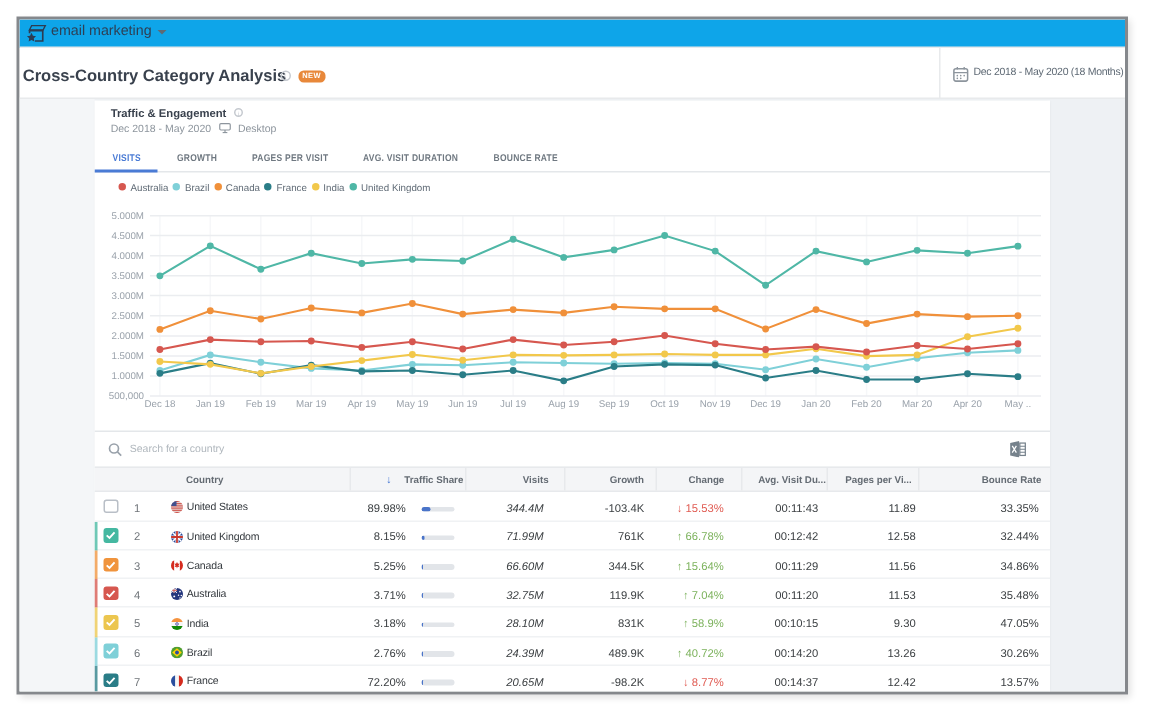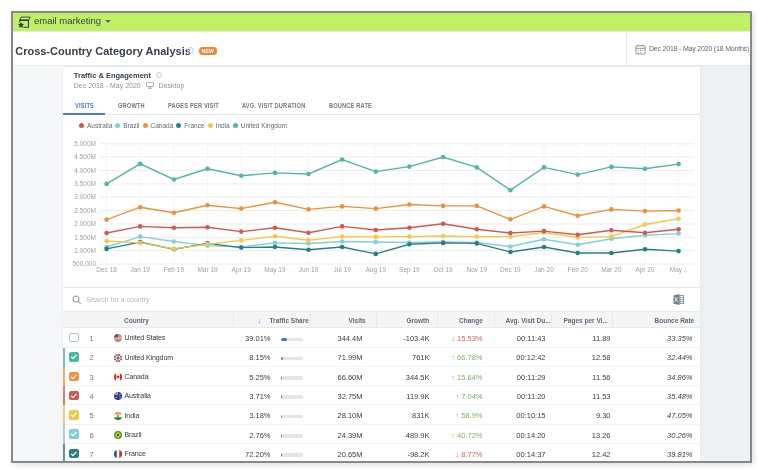--- a/index.html
+++ b/index.html
@@ -1,17 +1,17 @@
 <!DOCTYPE html>
 <html><head><meta charset="utf-8">
 <style>
 * { margin:0; padding:0; box-sizing:border-box; }
 html,body { width:769px; height:474px; background:#fff; font-family:"Liberation Sans", sans-serif; position:relative; overflow:hidden; }
 .box { position:absolute; left:11px; top:11px; width:740.5px; height:452px; border:2px solid #85888c; background:#fff; box-shadow:2px 2px 5px rgba(0,0,0,0.13); overflow:hidden; }
-.topbar { position:absolute; left:0; top:0; width:100%; height:19px; background:#bef264; border-bottom:1px solid #e8eaec; }
+.topbar { position:absolute; left:0; top:0; width:100%; height:19px; background:#0ea5e9; border-bottom:1px solid #e8eaec; }
 .wsicon { position:absolute; left:4.3px; top:3.2px; }
 .wsname { position:absolute; left:21px; top:2px; font-size:9.5px; color:#2e3f54; }
 .caret { position:absolute; left:92px; top:7px; width:0; height:0; border-left:3px solid transparent; border-right:3px solid transparent; border-top:3.5px solid #5f6a75; }
 .titlebar { position:absolute; left:0; top:19px; width:100%; height:34px; background:#fff; border-bottom:1px solid #e8eaec; }
 .title { position:absolute; left:2.2px; top:12.5px; font-size:11px; font-weight:bold; color:#39414d; white-space:nowrap; }
 .info { display:inline-block; width:7px; height:7px; border:1px solid #c6cad0; border-radius:50%; font-size:4.5px; font-weight:normal; color:#c6cad0; text-align:center; line-height:6.5px; }
 .tinfo { position:absolute; left:173.5px; top:14.5px; }
 .new { position:absolute; left:185.5px; top:15px; background:#e8883a; color:#fff; font-size:5px; font-weight:bold; border-radius:3.5px; padding:1px 3px; letter-spacing:0.3px; }
 .datebox { position:absolute; left:612.5px; top:0; height:34px; width:128px; border-left:1px solid #e8eaec; }
 .datebox .cal { position:absolute; left:8.5px; top:11.5px; }
@@ -43,26 +43,26 @@
 .cb { display:inline-block; width:9.5px; height:9.5px; border:1px solid; border-radius:2px; text-align:center; line-height:7px; }
 .cb.un { border-color:#b9bfc7; background:#fff; }
 .c-cb { position:absolute; left:6.5px; top:4.7px; }
 .c-rank { position:absolute; left:22px; width:14px; top:5.8px; text-align:center; color:#70757a; font-size:7.5px; }
 .c-country { position:absolute; left:51.5px; top:5.2px; }
 .c-country svg { vertical-align:-2px; }
 .c-country span { margin-left:2.5px; font-size:7px; letter-spacing:-0.1px; color:#33383d; }
 .c-share { position:absolute; left:160px; width:80px; top:5.8px; text-align:right; font-size:7.5px; }
 .bar { display:inline-block; position:relative; width:22px; height:3.5px; background:#e2e5e9; border-radius:2px; margin-left:10px; overflow:hidden; }
 .fill { position:absolute; left:0; top:0; height:100%; background:#4a74c9; border-radius:2px; }
-.c-visits { position:absolute; left:250px; width:50px; top:5.8px; text-align:right; }
+.c-visits { position:absolute; left:250px; width:50px; top:5.8px; text-align:right;font-style:italic; }
 .c-growth { position:absolute; left:317px; width:50px; top:5.8px; text-align:right; }
 .c-chg { position:absolute; left:372px; width:48px; top:5.8px; text-align:right; }
 .c-dur { position:absolute; left:435px; width:48px; top:5.8px; text-align:right; }
 .c-pages { position:absolute; left:500px; width:48px; top:5.8px; text-align:right; }
-.c-bounce { position:absolute; left:582px; width:48px; top:5.8px; text-align:right;font-style:italic; }
+.c-bounce { position:absolute; left:582px; width:48px; top:5.8px; text-align:right; }
 </style></head>
 <body>
 <div class="box">
   <div class="topbar">
     <svg class="wsicon" width="15" height="13" viewBox="0 0 15 13">
         <path d="M4.1,1.1 H13.2 L11.7,4 H2.6 Z" fill="none" stroke="#2c3c52" stroke-width="0.9"></path>
         <path d="M2.7,4.4 V6.2 M2.7,4.4 H11.5 V11.3 H6.3" fill="none" stroke="#2c3c52" stroke-width="1.1"></path>
         <path d="M4,5.9 l0.95,1.9 2.1,0.3 -1.52,1.48 0.36,2.1 -1.89,-1 -1.89,1 0.36,-2.1 -1.52,-1.48 2.1,-0.3 z" fill="#2c3c52"></path>
       </svg>
     <span class="wsname">email marketing</span>
@@ -328,21 +328,21 @@
                   <rect y="0.00" width="10" height="0.77" fill="#c9392f"></rect>
                   <rect y="1.54" width="10" height="0.77" fill="#c9392f"></rect>
                   <rect y="3.08" width="10" height="0.77" fill="#c9392f"></rect>
                   <rect y="4.62" width="10" height="0.77" fill="#c9392f"></rect>
                   <rect y="6.16" width="10" height="0.77" fill="#c9392f"></rect>
                   <rect y="7.70" width="10" height="0.77" fill="#c9392f"></rect>
                   <rect y="9.24" width="10" height="0.77" fill="#c9392f"></rect>
                   <rect width="4.6" height="4.2" fill="#41518f"></rect>
                 </g>
               </svg><span>United States</span></div>
-<div class="c-share"><span class="pct">39.01%</span><span class="bar"><span class="fill" style="width:6.4px"></span></span></div>
+<div class="c-share"><span class="pct">89.98%</span><span class="bar"><span class="fill" style="width:6.4px"></span></span></div>
 <div class="c-visits">344.4M</div>
 <div class="c-growth">-103.4K</div>
 <div class="c-chg" style="color:#e05b52">↓ 15.53%</div>
 <div class="c-dur">00:11:43</div>
 <div class="c-pages">11.89</div>
 <div class="c-bounce">33.35%</div>
 </div>
 <div class="tr">
 <div class="strip" style="background:#45b8a1"></div>
 <div class="c-cb"><span class="cb" style="background:#45b8a1;border-color:#45b8a1"><svg width="7.5" height="7.5" viewBox="0 0 10 10">
@@ -499,17 +499,17 @@
                   <rect width="3.4" height="10" fill="#2a4e9e"></rect>
                   <rect x="6.6" width="3.4" height="10" fill="#d52b1e"></rect>
                 </g>
               </svg><span>France</span></div>
 <div class="c-share"><span class="pct">72.20%</span><span class="bar"><span class="fill" style="width:1.2px"></span></span></div>
 <div class="c-visits">20.65M</div>
 <div class="c-growth">-98.2K</div>
 <div class="c-chg" style="color:#e05b52">↓ 8.77%</div>
 <div class="c-dur">00:14:37</div>
 <div class="c-pages">12.42</div>
-<div class="c-bounce">39.81%</div>
+<div class="c-bounce">13.57%</div>
 </div>
       </div>
     </div>
   </div>
 </div>
 </body></html>

